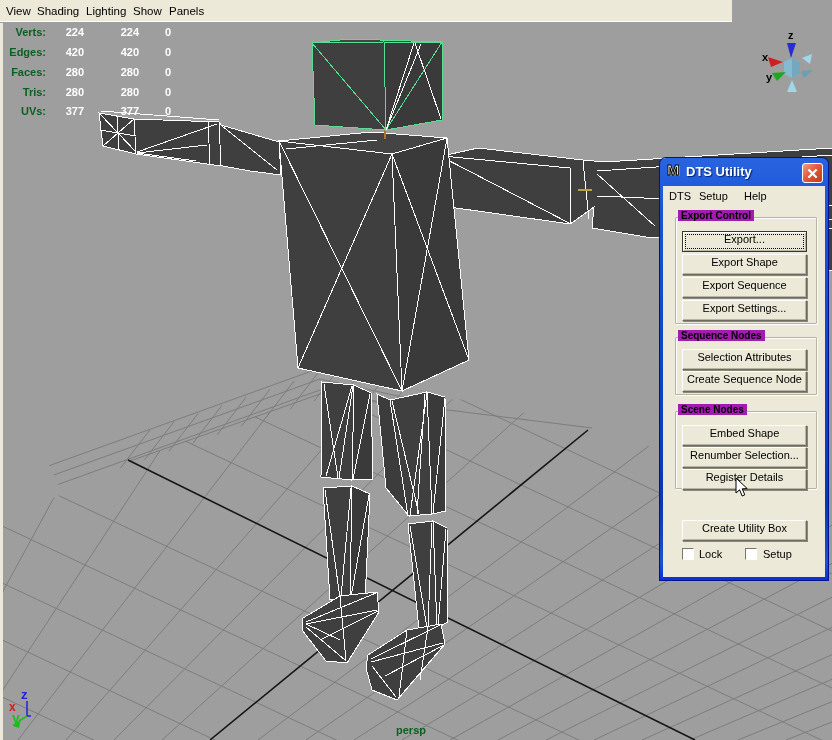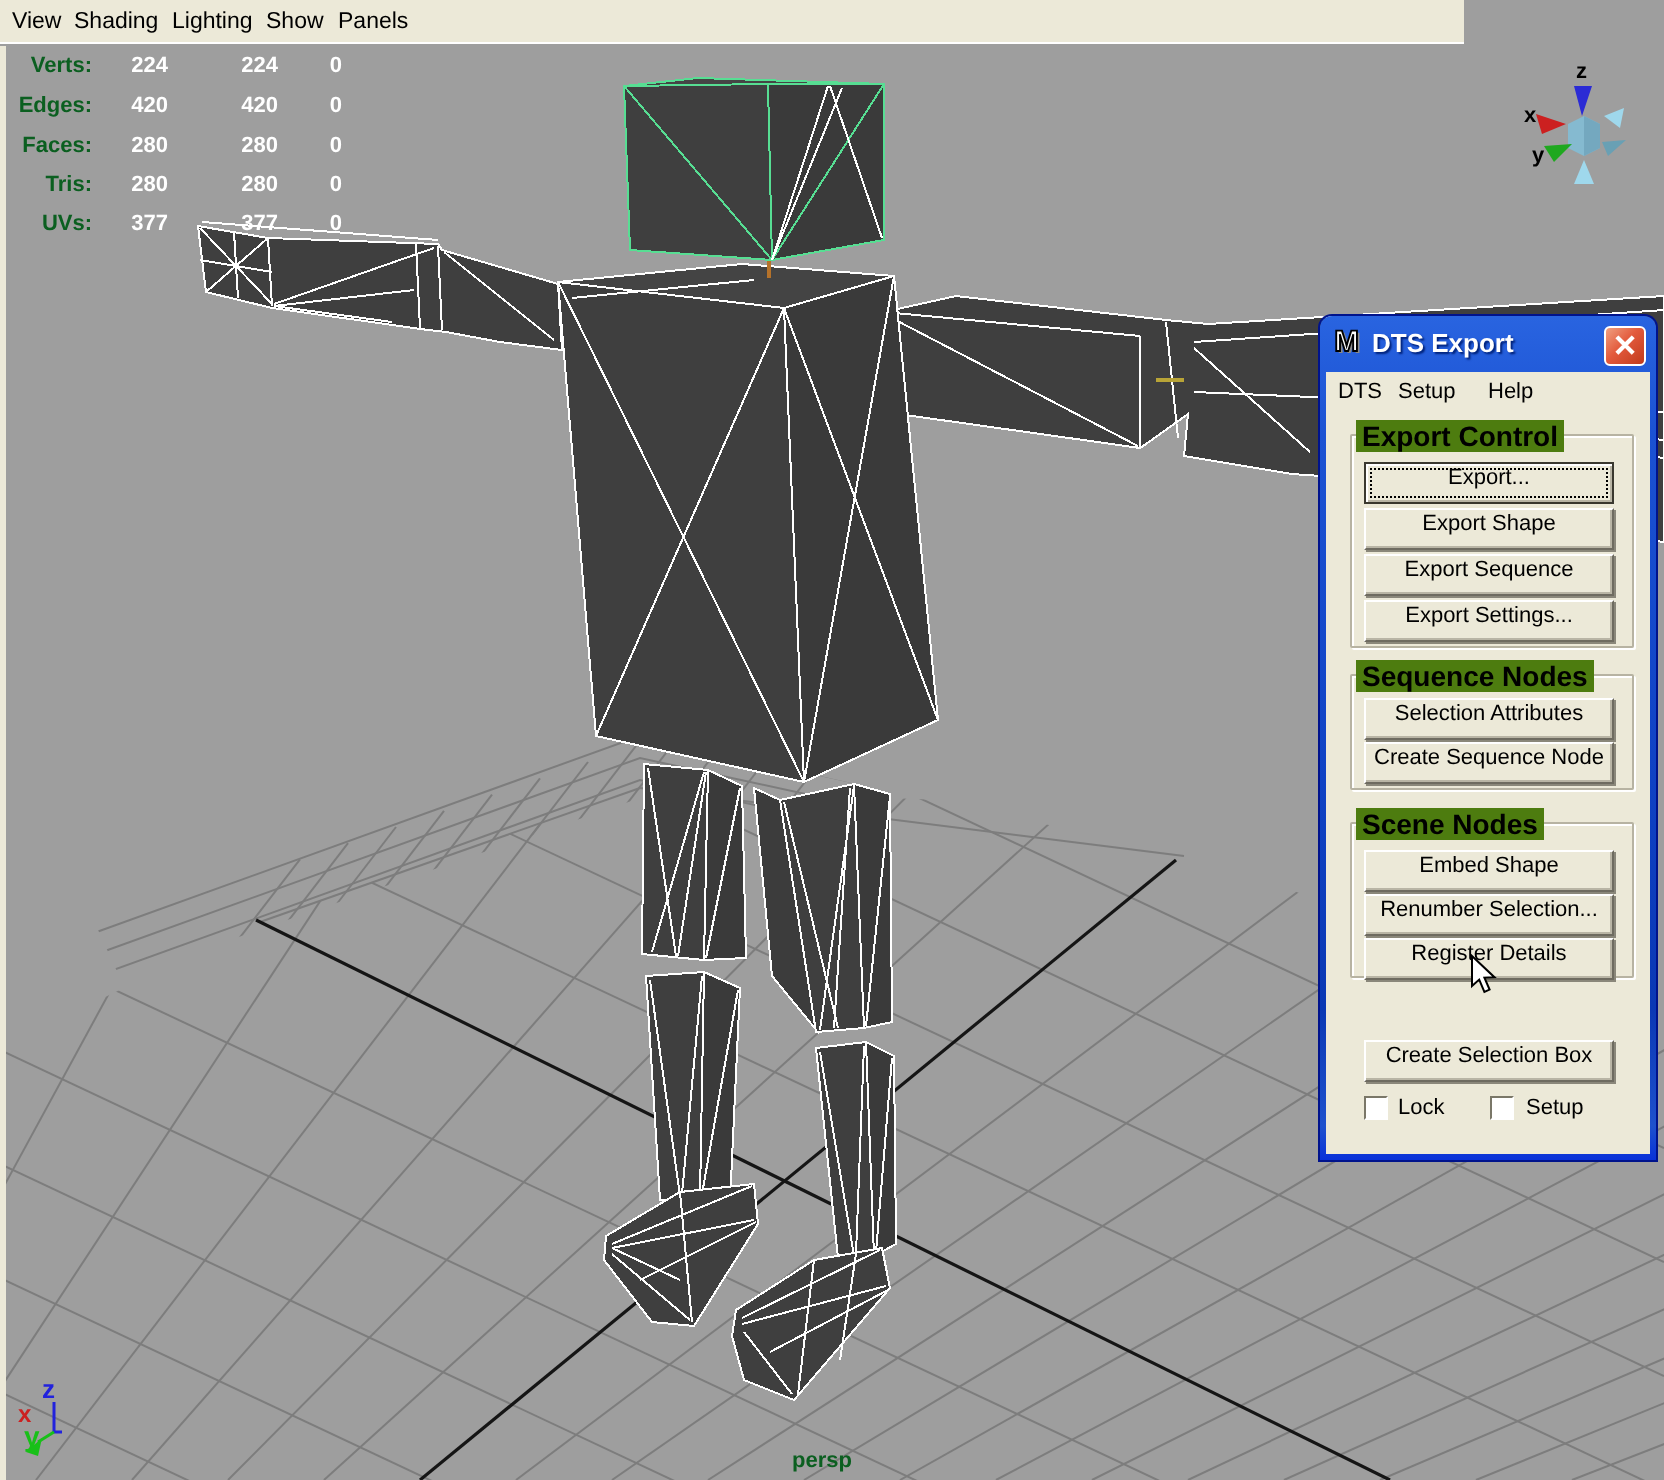--- a/index.html
+++ b/index.html
@@ -8,21 +8,21 @@
 #leftstrip{position:absolute;left:0;top:23px;width:2.5px;height:717px;background:#ece9d8;z-index:3}
 #axind div{position:absolute;font-size:12px;font-weight:bold;z-index:4}
 #dlg{position:absolute;left:660px;top:158px;width:168px;height:422px;z-index:10;border-radius:6px 6px 0 0;background:linear-gradient(180deg,#2964e0 0%,#1b52d3 14%,#0f42c4 55%,#0a38b4 82%,#1e51cd 96%,#0831d9 100%);box-shadow:0 0 0 1px #00138c}
 #dlgtitle{position:absolute;left:26px;top:6px;font-size:13px;font-weight:bold;color:#fff;text-shadow:1px 1px 1px #00227a}
 #dlgicon{position:absolute;left:5px;top:3px;width:18px;height:18px}
 #dlgclose{position:absolute;left:142px;top:5px;width:21px;height:20px;border:1px solid #fff;border-radius:3px;background:linear-gradient(135deg,#f0a080 0%,#e35a3c 45%,#c03a1c 100%);color:#fff;font-size:15px;font-weight:bold;text-align:center;line-height:19px}
 #dlgclient{position:absolute;left:3px;top:28px;width:162px;height:391px;background:#ece9d8}
 .dmenu{position:absolute;top:4px;font-size:11px;color:#000}
 .grp{position:absolute;border:1px solid #b7b3a2;box-shadow:1px 1px 0 #fff,inset 1px 1px 0 #fff;border-radius:1px}
 .grplbl{}
-.grplbl{position:absolute;top:-8px;left:2px;background:#4d7c0f;padding:0 3px;font-size:14px;font-weight:bold;color:#000;white-space:nowrap}
+.grplbl{position:absolute;top:-8px;left:2px;background:#a21caf;padding:0 3px;font-size:10px;font-weight:bold;color:#000;white-space:nowrap}
 .btn{position:absolute;left:19px;width:125px;height:21px;background:#ece9d8;border-top:1px solid #fff;border-left:1px solid #fff;border-right:1px solid #6e6b60;border-bottom:1px solid #6e6b60;box-shadow:inset -1px -1px 0 #b9b5a5,1px 1px 0 #8a877a;font-size:11px;text-align:center;line-height:15px;color:#000}
 .btn.def{outline:1px dotted #000;outline-offset:-4px;border:1px solid #3a382f;box-shadow:inset 1px 1px 0 #fff,inset -1px -1px 0 #b9b5a5}
 .cb{position:absolute;width:12px;height:12px;background:#fff;border-top:1.5px solid #7a7768;border-left:1.5px solid #7a7768;border-right:1px solid #fff;border-bottom:1px solid #fff}
 .cblbl{position:absolute;font-size:11px;color:#000}
 </style></head><body>
 <div id="menubar">
     <span style="left:6px">View</span>
     <span style="left:37px">Shading</span>
     <span style="left:86px">Lighting</span>
     <span style="left:133px">Show</span>
@@ -214,21 +214,21 @@
 <text x="411" y="733.5" font-size="11" font-weight="bold" fill="#0b5f20" text-anchor="middle">persp</text>
 <text x="788" y="39" font-size="11" font-weight="bold" fill="#000">z</text>
 <text x="762" y="61" font-size="11" font-weight="bold" fill="#000">x</text>
 <text x="766" y="81" font-size="11" font-weight="bold" fill="#000">y</text>
 </svg>
 <div id="dlg">
 <svg id="dlgicon" viewBox="0 0 17 17">
       <text x="3.2" y="14.5" font-family="Liberation Sans" font-size="14" font-weight="bold" fill="#8a8a8a">M</text>
       <text x="2" y="13.5" font-family="Liberation Sans" font-size="14" font-weight="bold" fill="#ffffff" stroke="#000" stroke-width="0.9">M</text>
     </svg>
-<div id="dlgtitle">DTS Export</div>
+<div id="dlgtitle">DTS Utility</div>
 <div id="dlgclose">✕</div>
 <div id="dlgclient">
 <span class="dmenu" style="left:6px">DTS</span>
       <span class="dmenu" style="left:36px">Setup</span>
       <span class="dmenu" style="left:81px">Help</span>
 <div class="grp" style="left:12px;top:31px;width:142px;height:107px">
         <div class="grplbl">Export Control</div>
       </div>
 <div class="btn def" style="top:45px">Export...</div>
 <div class="btn" style="top:68px">Export Shape</div>
@@ -238,21 +238,21 @@
         <div class="grplbl">Sequence Nodes</div>
       </div>
 <div class="btn" style="top:163px">Selection Attributes</div>
 <div class="btn" style="top:185px">Create Sequence Node</div>
 <div class="grp" style="left:12px;top:225px;width:142px;height:78px">
         <div class="grplbl">Scene Nodes</div>
       </div>
 <div class="btn" style="top:239px">Embed Shape</div>
 <div class="btn" style="top:261px">Renumber Selection...</div>
 <div class="btn" style="top:283px">Register Details</div>
-<div class="btn" style="top:334px">Create Selection Box</div>
+<div class="btn" style="top:334px">Create Utility Box</div>
 <div class="cb" style="left:19px;top:362px"></div>
       <div class="cblbl" style="left:36px;top:362px">Lock</div>
 <div class="cb" style="left:82px;top:362px"></div>
       <div class="cblbl" style="left:100px;top:362px">Setup</div>
 </div>
 </div>
 <svg width="18" height="22" viewBox="0 0 18 22" style="position:absolute;left:735px;top:477px;z-index:20">
 <path d="M1,1 L1,16 L4.6,12.8 L7.2,19 L9.8,17.8 L7.2,11.8 L12.2,11.6 Z" fill="#fff" stroke="#000" stroke-width="1"></path>
 </svg>
 </body></html>

